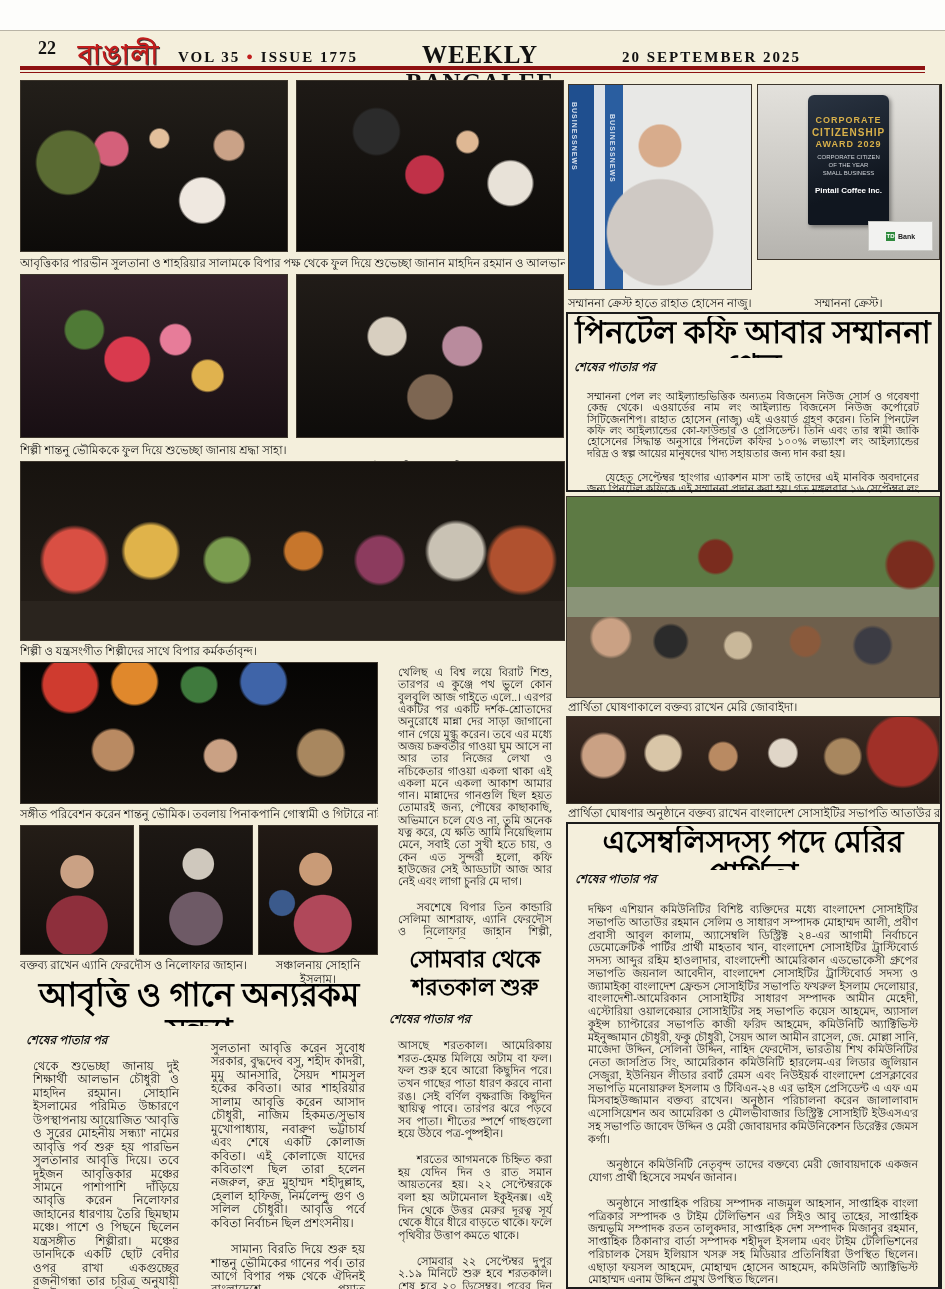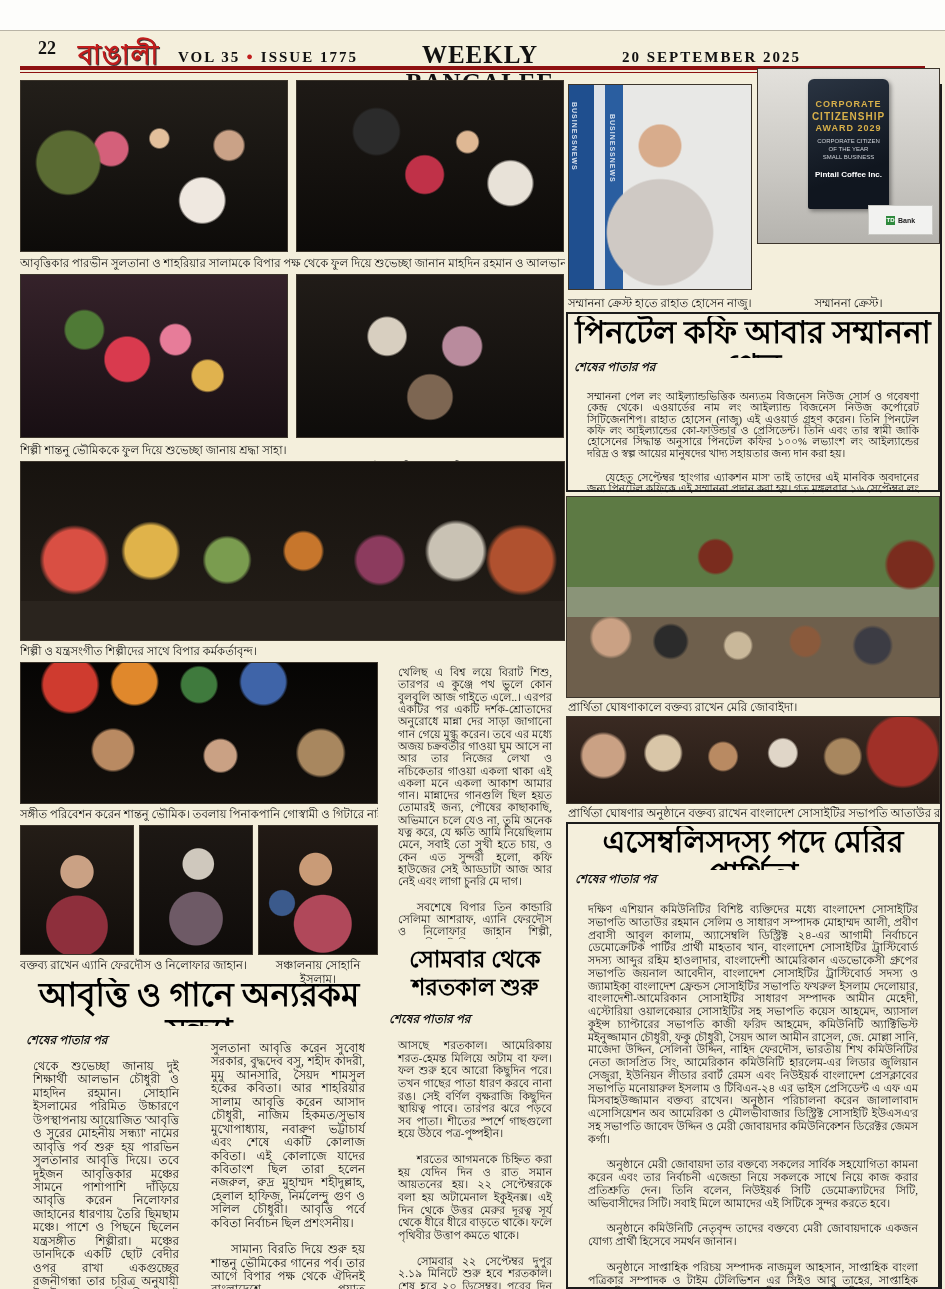--- a/index.html
+++ b/index.html
@@ -103,21 +103,21 @@
   <p>শরতের আগমনকে চিহ্নিত করা হয় যেদিন দিন ও রাত সমান আয়তনের হয়। ২২ সেপ্টেম্বরকে বলা হয় অটামেনাল ইকুইনক্স। এই দিন থেকে উত্তর মেরুর দূরত্ব সূর্য থেকে ধীরে ধীরে বাড়তে থাকে। ফলে পৃথিবীর উত্তাপ কমতে থাকে।</p>
   <p>সোমবার ২২ সেপ্টেম্বর দুপুর ২.১৯ মিনিটে শুরু হবে শরতকাল। শেষ হবে ২০ ডিসেম্বর। পরের দিন থেকে শুরু হবে শীতকাল ক্যালেন্ডারের পাতায়।</p>
   <p>আবহাওয়া দপ্তরের খবর অনুযায়ী, এ বছরের সামার যেহেতু ঐতিহাসিকভাবে অত্যন্ত বেশি উত্তপ্ত ছিল, তাই গরম যেতে কিছুটা বেশি সময় লাগবে। ফলে নিউইয়র্ক সিটিতে পাতা বর্ণিল রূপ ধারণ করবে অক্টোবরের শেষে।</p>
 </div>
 
 <div class="abs photo" style="left:568px;top:84px;width:184px;height:206px;background-image:radial-gradient(circle at 50% 30%,#d8ac8c 0 12%,transparent 13%),radial-gradient(circle at 50% 72%,#cfc9c4 0 30%,transparent 31%),linear-gradient(90deg,#1f4f8f 0 14%,#dfe3e8 14% 20%,#2a5ea0 20% 30%,#e8e8e6 30% 100%);">
   <span class="bannertxt" style="left:3px;top:18px;">BUSINESSNEWS</span>
   <span class="bannertxt" style="left:41px;top:30px;">BUSINESSNEWS</span>
 </div>
 
-<div class="abs photo" style="left:757px;top:68px;width:183px;height:176px;background:linear-gradient(180deg,#e3e1dc,#c9c7c2 60%,#b5b3ae);">
+<div class="abs photo" style="left:757px;top:84px;width:183px;height:176px;background:linear-gradient(180deg,#e3e1dc,#c9c7c2 60%,#b5b3ae);">
   <div class="crest">
     <div class="cresttxt" style="top:16%;font-size:9px;letter-spacing:1px;">CORPORATE</div>
     <div class="cresttxt" style="top:25%;font-size:10px;letter-spacing:1px;">CITIZENSHIP</div>
     <div class="cresttxt" style="top:34%;font-size:9px;letter-spacing:1px;">AWARD 2029</div>
     <div class="cresttxt crestsub" style="top:46%;font-size:6px;">CORPORATE CITIZEN</div>
     <div class="cresttxt crestsub" style="top:52%;font-size:6px;">OF THE YEAR</div>
     <div class="cresttxt crestsub" style="top:58%;font-size:6px;">SMALL BUSINESS</div>
     <div class="cresttxt crestco" style="top:70%;font-size:8px;">Pintail Coffee Inc.</div>
   </div>
   <div class="tdcard">
@@ -141,19 +141,18 @@
 <div class="abs caption" style="left:568px;top:700px;width:372px;">প্রার্থিতা ঘোষণাকালে বক্তব্য রাখেন মেরি জোবাইদা।</div>
 
 <div class="abs photo" style="left:566px;top:716px;width:374px;height:88px;background-image:radial-gradient(circle at 10% 45%,#caa184 0 6%,transparent 7%),radial-gradient(circle at 26% 42%,#d9c6a8 0 6%,transparent 7%),radial-gradient(circle at 42% 46%,#b98a62 0 6%,transparent 7%),radial-gradient(circle at 58% 42%,#e0d6c8 0 6%,transparent 7%),radial-gradient(circle at 74% 46%,#a8875f 0 6%,transparent 7%),radial-gradient(circle at 90% 40%,#a03028 0 10%,transparent 11%),linear-gradient(180deg,#3a2a22,#241a14);"></div>
 <div class="abs caption" style="left:568px;top:806px;width:372px;">প্রার্থিতা ঘোষণার অনুষ্ঠানে বক্তব্য রাখেন বাংলাদেশ সোসাইটির সভাপতি আতাউর রহমান সেলিম।</div>
 
 <div class="abs boxed" style="left:566px;top:822px;width:374px;height:467px;padding:2px 7px;">
   <div class="headline" style="font-size:30px;height:44px;">এসেম্বলিসদস্য পদে মেরির প্রার্থিতা</div>
   <div class="continued">শেষের পাতার পর</div>
   <div class="bodytext marybody" style="height:398px;">
     <p>দক্ষিণ এশিয়ান কমিউনিটির বিশিষ্ট ব্যক্তিদের মধ্যে বাংলাদেশ সোসাইটির সভাপতি আতাউর রহমান সেলিম ও সাধারণ সম্পাদক মোহাম্মদ আলী, প্রবীণ প্রবাসী আবুল কালাম, অ্যাসেম্বলি ডিস্ট্রিক্ট ২৪-এর আগামী নির্বাচনে ডেমোক্রেটিক পার্টির প্রার্থী মাহতাব খান, বাংলাদেশ সোসাইটির ট্রাস্টিবোর্ড সদস্য আব্দুর রহিম হাওলাদার, বাংলাদেশী আমেরিকান এডভোকেসী গ্রুপের সভাপতি জয়নাল আবেদীন, বাংলাদেশ সোসাইটির ট্রাস্টিবোর্ড সদস্য ও জ্যামাইকা বাংলাদেশ ফ্রেন্ডস সোসাইটির সভাপতি ফখরুল ইসলাম দেলোয়ার, বাংলাদেশী-আমেরিকান সোসাইটির সাধারণ সম্পাদক আমীন মেহেদী, এস্টোরিয়া ওয়ালকেয়ার সোসাইটির সহ সভাপতি কয়েস আহমেদ, অ্যাসাল কুইন্স চ্যাপ্টারের সভাপতি কাজী ফরিদ আহমেদ, কমিউনিটি অ্যাক্টিভিস্ট মইনুজ্জামান চৌধুরী, ফকু চৌধুরী, সৈয়দ আল আমীন রাসেল, জে. মোল্লা সানি, মাজেদা উদ্দিন, সেলিনা উদ্দিন, নাহিদ ফেরদৌস, ভারতীয় শিখ কমিউনিটির নেতা জাসপ্রিত সিং, আমেরিকান কমিউনিটি হারলেম-এর লিডার জুলিয়ান সেজুরা, ইউনিয়ন লীডার রবার্ট রেমস এবং নিউইয়র্ক বাংলাদেশ প্রেসক্লাবের সভাপতি মনোয়ারুল ইসলাম ও টিবিএন-২৪ এর ভাইস প্রেসিডেন্ট এ এফ এম মিসবাহউজ্জামান বক্তব্য রাখেন। অনুষ্ঠান পরিচালনা করেন জালালাবাদ এসোসিয়েশন অব আমেরিকা ও মৌলভীবাজার ডিস্ট্রিক্ট সোসাইটি ইউএসএ'র সহ সভাপতি জাবেদ উদ্দিন ও মেরী জোবায়দার কমিউনিকেশন ডিরেক্টর জেমস কর্গা।</p>
-    <p>অনুষ্ঠানে মেরী জোবায়দা তার বক্তব্যে সকলের সার্বিক সহযোগিতা কামনা করেন এবং তার নির্বাচনী এজেন্ডা নিয়ে সকলকে সাথে নিয়ে কাজ করার প্রতিশ্রুতি দেন। তিনি বলেন, নিউইয়র্ক সিটি ডেমোক্র্যাটদের সিটি, অভিবাসীদের সিটি। সবাই মিলে আমাদের এই সিটিকে সুন্দর করতে হবে।</p>
     <p>অনুষ্ঠানে কমিউনিটি নেতৃবৃন্দ তাদের বক্তব্যে মেরী জোবায়দাকে একজন যোগ্য প্রার্থী হিসেবে সমর্থন জানান।</p>
     <p>অনুষ্ঠানে সাপ্তাহিক পরিচয় সম্পাদক নাজমুল আহসান, সাপ্তাহিক বাংলা পত্রিকার সম্পাদক ও টাইম টেলিভিশন এর সিইও আবু তাহের, সাপ্তাহিক জন্মভূমি সম্পাদক রতন তালুকদার, সাপ্তাহিক দেশ সম্পাদক মিজানুর রহমান, সাপ্তাহিক ঠিকানা'র বার্তা সম্পাদক শহীদুল ইসলাম এবং টাইম টেলিভিশনের পরিচালক সৈয়দ ইলিয়াস খসরু সহ মিডিয়ার প্রতিনিধিরা উপস্থিত ছিলেন। এছাড়া ফয়সল আহমেদ, মোহাম্মদ হোসেন আহমেদ, কমিউনিটি অ্যাক্টিভিস্ট মোহাম্মদ এনাম উদ্দিন প্রমুখ উপস্থিত ছিলেন।</p>
   </div>
 </div>
 
 <div class="abs vrule" style="left:940px;top:84px;height:1205px;"></div>
 
 </body></html>

